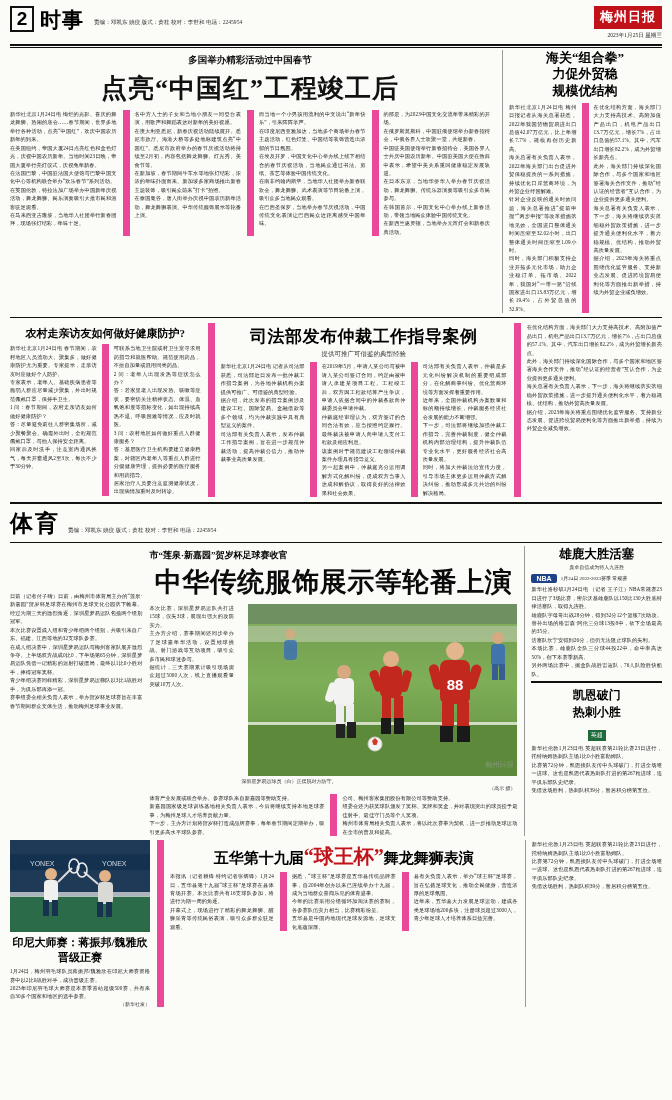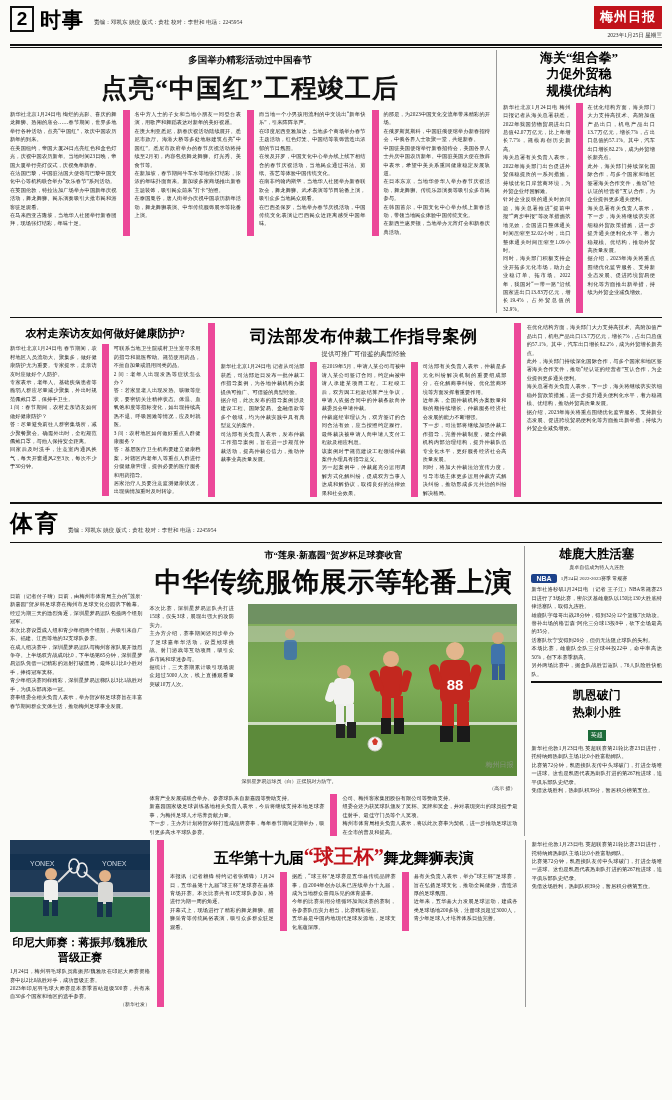--- a/index.html
+++ b/index.html
@@ -15,21 +15,21 @@
   .logodate{font-size:5.6px;color:#222;margin-top:3px;text-align:right;}
   .rule-thick{border-top:2px solid #111;margin:2px 10px 0 10px;}
   .rule-thin{border-top:1px solid #111;margin:1px 10px 0 10px;}
   
   .cjk{font-family:"Liberation Serif","DejaVu Serif",serif;}
   .body-col{font-size:5.2px;line-height:1.62;text-align:justify;color:#1a1a1a;letter-spacing:.1px;}
   h2.headline{font-size:26px;font-weight:bold;text-align:center;margin:4px 0 3px 0;letter-spacing:1px;color:#111;}
   .kicker{font-size:9.5px;font-weight:bold;text-align:center;margin:4px 0 0 0;color:#111;}
   .subhead{font-size:6.5px;text-align:center;color:#333;margin:2px 0 3px 0;}
   
-  .topwrap{display:flex;padding:2px 10px 0 10px;gap:6px;}
+  .topwrap{display:flex;padding:2px 10px 0 10px;gap:12px;}
   .topleft{width:480px;}
   .topright{width:152px;border-left:1px solid #999;padding-left:6px;}
   .cols3{display:flex;gap:6px;margin-top:4px;}
   .cols3 .c{flex:1;}
   .sep-v{border-left:7px solid #ec4899;}
   .box-head{font-size:13px;font-weight:bold;text-align:center;line-height:1.25;margin:0 0 4px 0;}
   .box-head2{font-size:12.5px;font-weight:bold;text-align:center;line-height:1.3;}
   
   .mid{display:flex;gap:7px;padding:0 10px;margin-top:5px;}
   .mid .left{width:200px;}
@@ -38,21 +38,21 @@
   .hd-left{font-size:11px;font-weight:bold;text-align:center;margin:3px 0 3px 0;}
   .hd-center{font-size:17px;font-weight:bold;text-align:center;margin:2px 0 1px 0;letter-spacing:.5px;}
   
   .sports-bar{display:flex;align-items:flex-end;padding:4px 10px 2px 10px;}
   .sports-title{font-size:23px;font-weight:bold;letter-spacing:2px;}
   .sports-credits{font-size:5.6px;color:#333;margin-left:8px;margin-bottom:4px;}
   .sp-wrap{display:flex;gap:7px;padding:0 10px;}
   .sp-left{width:140px;}
   .sp-main{width:368px;}
   .sp-right{width:138px;border-left:1px solid #999;padding-left:6px;}
-  .sp-kicker{font-size:9px;text-align:center;font-weight:bold;margin:3px 0 0 0;}
+  .sp-kicker{font-size:9px;font-weight:bold;margin:3px 0 0 0;}
   .sp-head{font-size:27px;font-weight:bold;text-align:center;letter-spacing:.5px;margin:2px 0 4px 0;color:#0b0b0b;}
   
   .photo{position:relative;overflow:hidden;background:#5d8a3a;}
   .cap{font-size:5px;color:#333;margin-top:2px;line-height:1.4;}
   .credit-right{text-align:right;font-size:5px;color:#333;}
   
   .bot{display:flex;gap:7px;padding:0 10px;margin-top:4px;}
   .bot .l{width:140px;}
   .bot .c{width:368px;}
   .bot .r{width:138px;border-left:1px solid #999;padding-left:6px;}

